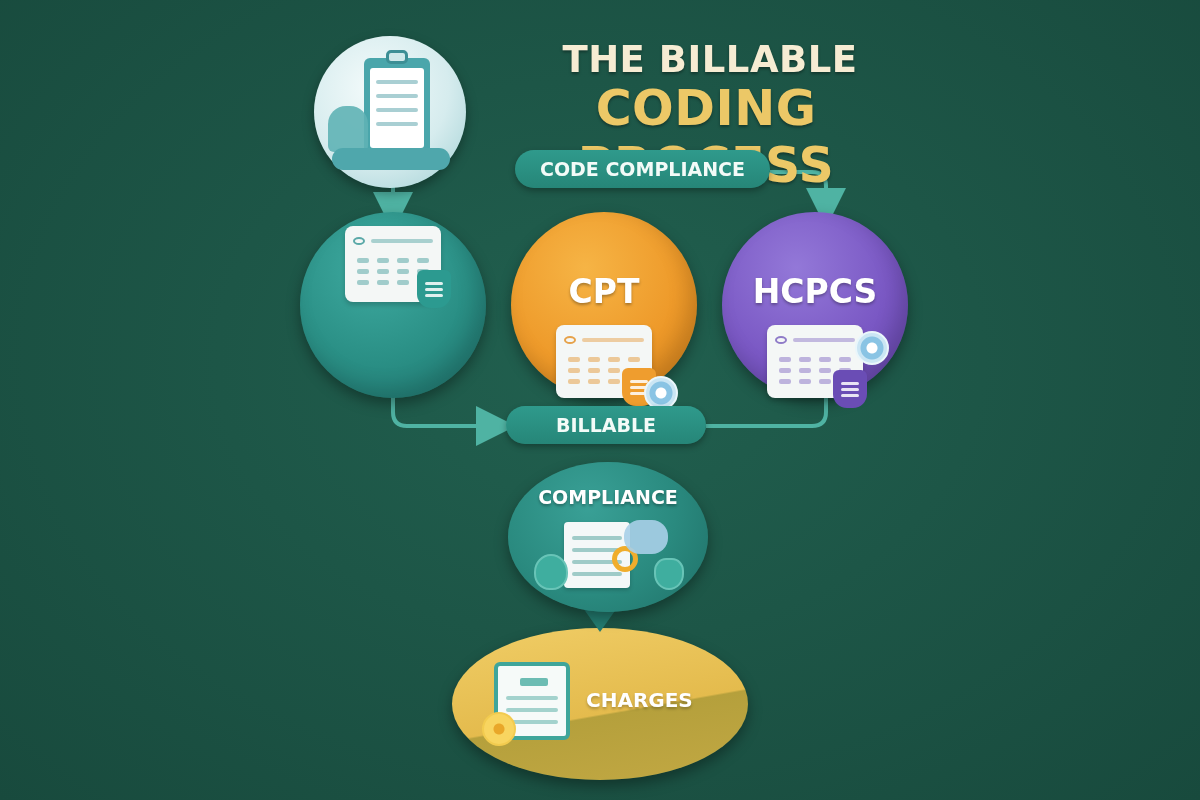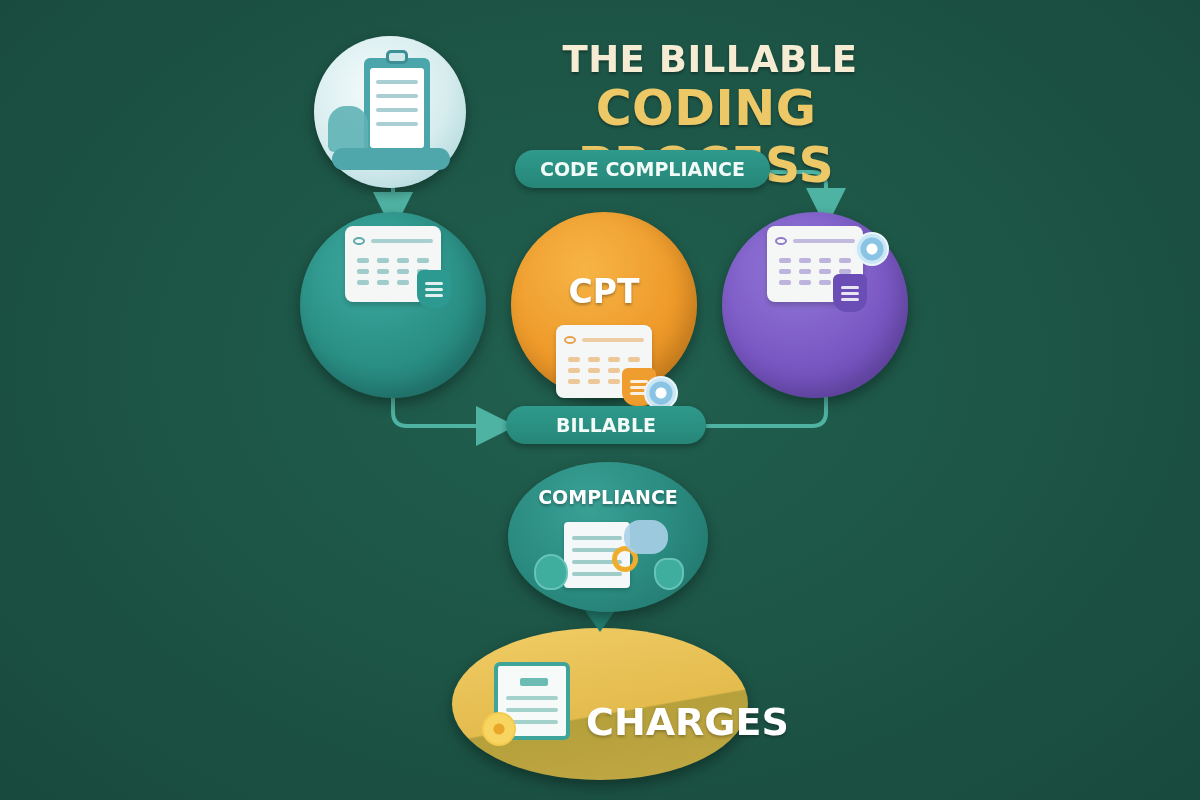--- a/index.html
+++ b/index.html
@@ -152,20 +152,21 @@
         <i></i>
         <i></i>
         <i></i>
       </div>
     <div class="gear" style="right:-26px; bottom:-12px;"></div>
   </div>
 </div>
 
 <div class="abs circle" style="left:722px; top:212px; width:186px; height:186px;
             background: radial-gradient(circle at 40% 30%, #9378d8 0%, #7a58c4 55%, #6242a8 100%);">
+  <span class="label">HCPCS</span>
   <div class="doc" style="width:96px; height:76px; color:#8f7bc8;">
     <div class="doc-head">
         <span class="dot"></span>
         <span class="bar"></span>
       </div>
     <div class="grid">
       <span style="background:#8f7bc8"></span>
         <span style="background:#8f7bc8"></span>
         <span style="background:#8f7bc8"></span>
         <span style="background:#8f7bc8"></span>
@@ -195,21 +196,21 @@
             background: linear-gradient(170deg, #f0cd66 0%, #e4bb4d 55%, #b5a03c 56%, #c2a843 100%);
             box-shadow: 0 6px 14px rgba(0,0,0,0.35);">
   <div style="position:absolute; left:42px; top:34px; width:76px; height:78px; background:#f6faf9; border:4px solid #3fa59a; border-radius:6px;">
     <div style="margin:12px 8px 0; height:8px; background:#6cbcb3; border-radius:2px; width:28px; margin-left:22px;"></div>
     <div style="margin:10px 8px 0; height:4px; background:#a3d2cd; border-radius:2px;"></div>
     <div style="margin:8px 8px 0; height:4px; background:#a3d2cd; border-radius:2px;"></div>
     <div style="margin:8px 8px 0; height:4px; background:#a3d2cd; border-radius:2px;"></div>
     <div style="position:absolute; left:-16px; top:46px; width:34px; height:34px; border-radius:50%;
                 background: radial-gradient(circle, #e9a729 0 5px, #f8d560 6px 100%); border:2px solid #f2cb4f;"></div>
   </div>
-  <div style="position:absolute; left:134px; top:72px; font-size:38px; font-weight:bold; color:#ffffff; text-shadow:0 2px 3px rgba(0,0,0,0.25);">CHARGES</div>
+  <div style="position:absolute; left:134px; top:60px; font-size:20px; font-weight:bold; color:#ffffff; text-shadow:0 2px 3px rgba(0,0,0,0.25);">CHARGES</div>
 </div>
 
 <div class="abs" style="left:576px; top:598px; width:0; height:0; border-left:24px solid transparent; border-right:24px solid transparent; border-top:34px solid #237c70;"></div>
 <div class="abs" style="left:508px; top:462px; width:200px; height:150px; border-radius:50%;
             background: radial-gradient(circle at 40% 30%, #39a096 0%, #2a8a7f 55%, #1f7067 100%);
             box-shadow: 0 6px 14px rgba(0,0,0,0.35);">
   <div style="position:absolute; left:0; right:0; top:24px; text-align:center; font-size:19px; font-weight:bold; color:#ffffff; text-shadow:0 2px 3px rgba(0,0,0,0.3);">COMPLIANCE</div>
   <div style="position:absolute; left:56px; top:60px; width:66px; height:66px; background:#f4f8f8; border-radius:4px; box-shadow:0 2px 4px rgba(0,0,0,0.2);">
     <div style="margin:14px 8px 0; height:4px; background:#9fcbc8; border-radius:2px;"></div>
     <div style="margin:8px 8px 0; height:4px; background:#9fcbc8; border-radius:2px;"></div>

